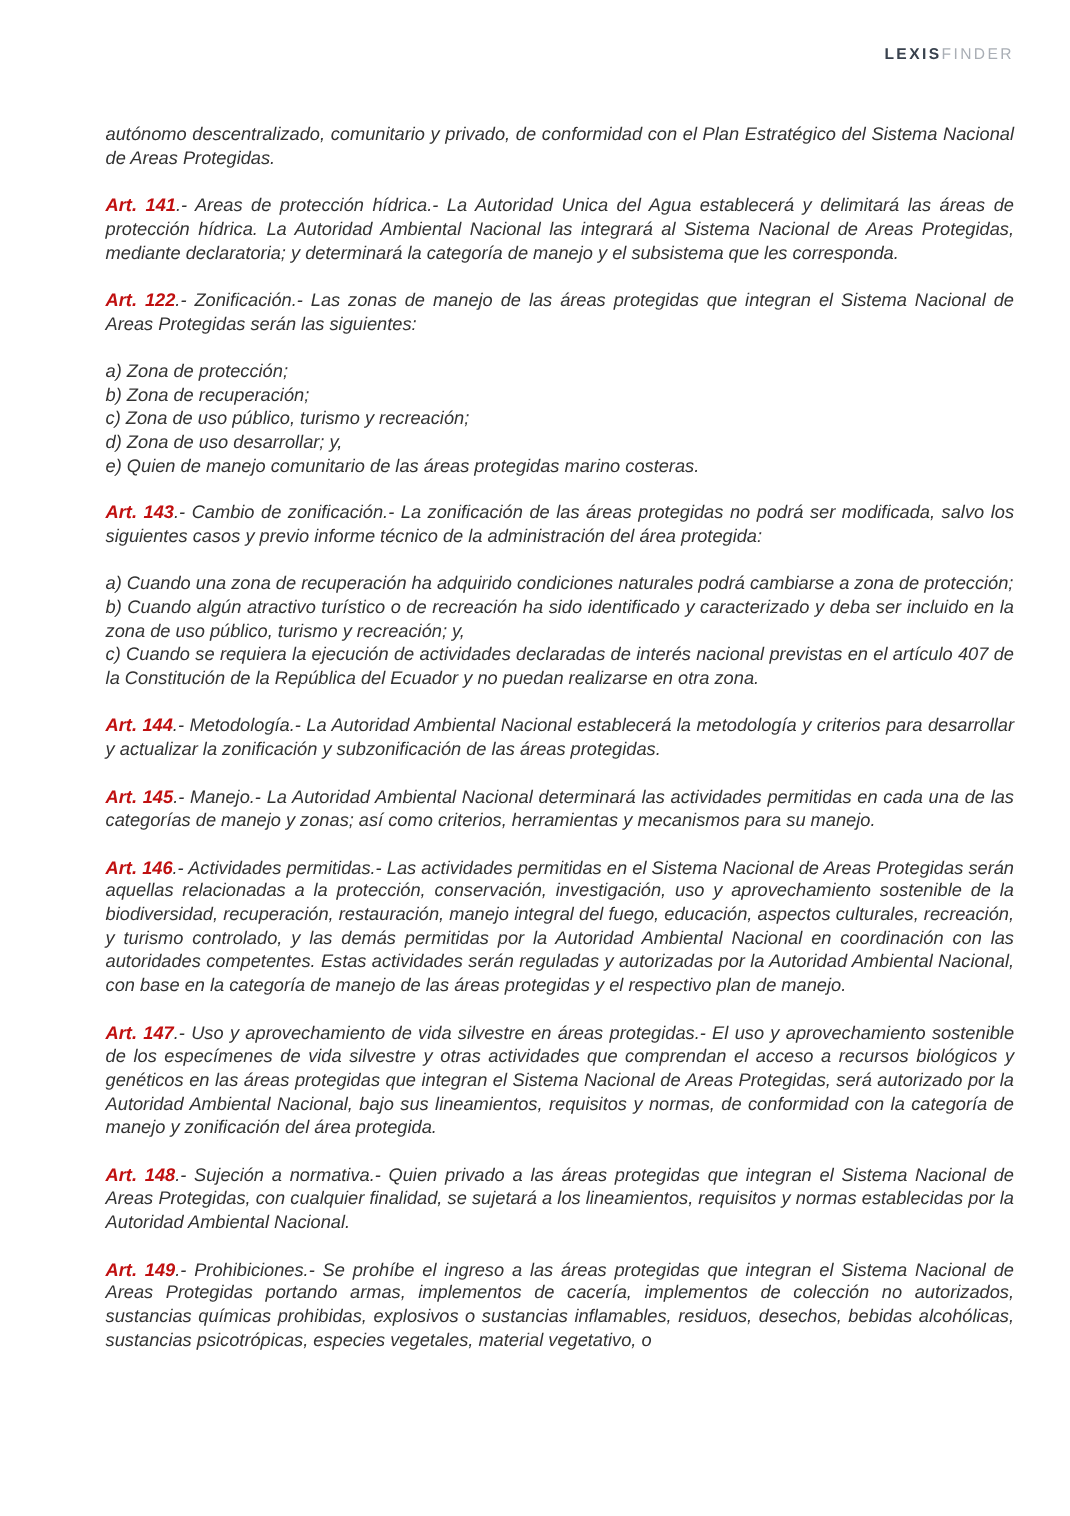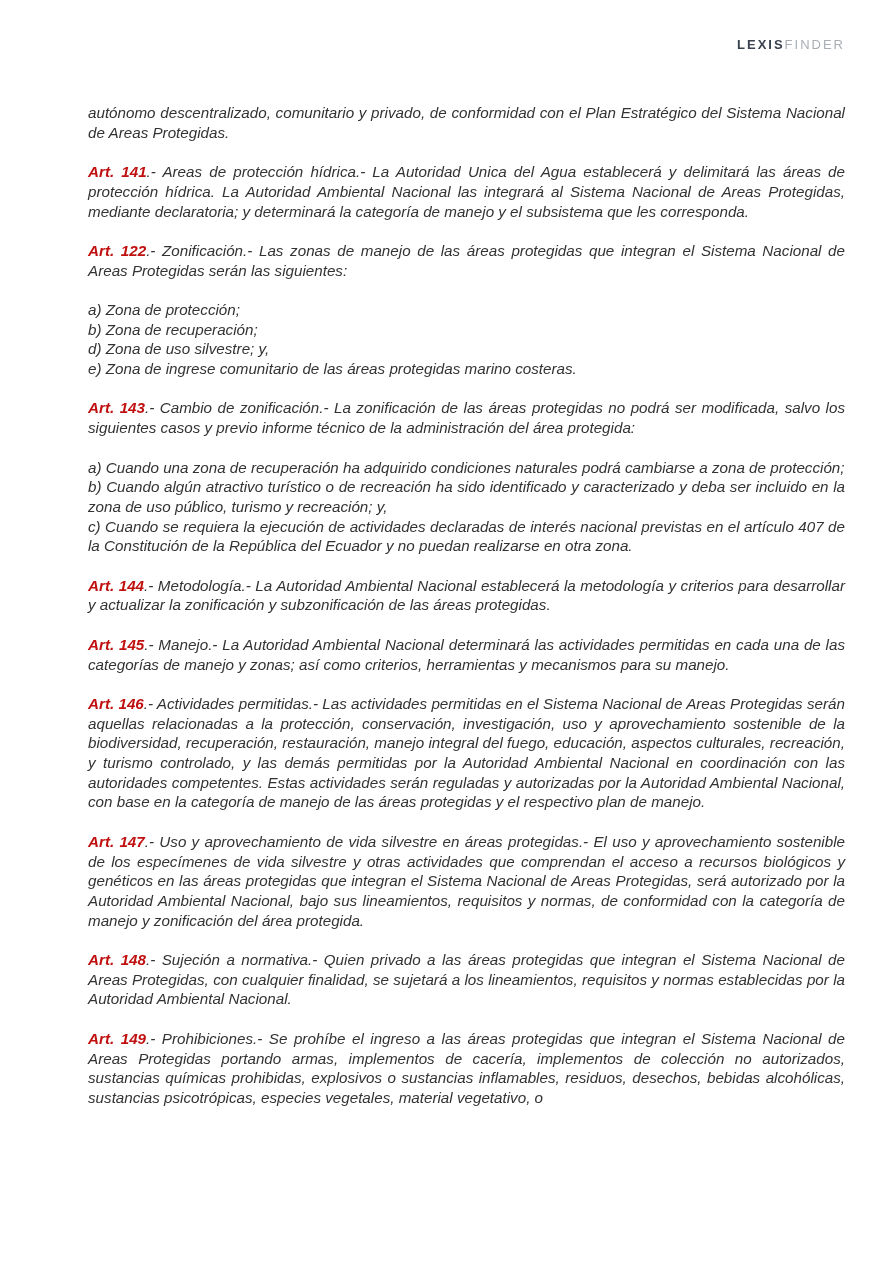--- a/index.html
+++ b/index.html
@@ -71,22 +71,23 @@
     <span class="lexis">LEXIS</span><span class="finder">FINDER</span>
   </div>
 
   <main class="content" id="doc-body">
       <p class="block">autónomo descentralizado, comunitario y privado, de conformidad con el Plan Estratégico del Sistema Nacional de Areas Protegidas.</p>
       <p class="block"><span class="artnum">Art. 141</span><span>.- Areas de protección hídrica.- La Autoridad Unica del Agua establecerá y delimitará las áreas de protección hídrica. La Autoridad Ambiental Nacional las integrará al Sistema Nacional de Areas Protegidas, mediante declaratoria; y determinará la categoría de manejo y el subsistema que les corresponda.</span></p>
       <p class="block"><span class="artnum">Art. 122</span><span>.- Zonificación.- Las zonas de manejo de las áreas protegidas que integran el Sistema Nacional de Areas Protegidas serán las siguientes:</span></p>
       <div class="block">
         <div class="list-line">a) Zona de protección;</div>
         <div class="list-line">b) Zona de recuperación;</div>
-        <div class="list-line">d) Zona de uso silvestre; y,</div>
-        <div class="list-line">e) Zona de ingrese comunitario de las áreas protegidas marino costeras.</div>
+        <div class="list-line">c) Zona de uso público, turismo y recreación;</div>
+        <div class="list-line">d) Zona de uso desarrollar; y,</div>
+        <div class="list-line">e) Quien de manejo comunitario de las áreas protegidas marino costeras.</div>
       </div>
       <p class="block"><span class="artnum">Art. 143</span><span>.- Cambio de zonificación.- La zonificación de las áreas protegidas no podrá ser modificada, salvo los siguientes casos y previo informe técnico de la administración del área protegida:</span></p>
       <div class="block">
         <div class="list-line">a) Cuando una zona de recuperación ha adquirido condiciones naturales podrá cambiarse a zona de protección;</div>
         <div class="list-line">b) Cuando algún atractivo turístico o de recreación ha sido identificado y caracterizado y deba ser incluido en la zona de uso público, turismo y recreación; y,</div>
         <div class="list-line">c) Cuando se requiera la ejecución de actividades declaradas de interés nacional previstas en el artículo 407 de la Constitución de la República del Ecuador y no puedan realizarse en otra zona.</div>
       </div>
       <p class="block"><span class="artnum">Art. 144</span><span>.- Metodología.- La Autoridad Ambiental Nacional establecerá la metodología y criterios para desarrollar y actualizar la zonificación y subzonificación de las áreas protegidas.</span></p>
       <p class="block"><span class="artnum">Art. 145</span><span>.- Manejo.- La Autoridad Ambiental Nacional determinará las actividades permitidas en cada una de las categorías de manejo y zonas; así como criterios, herramientas y mecanismos para su manejo.</span></p>
       <p class="block"><span class="artnum">Art. 146</span><span>.- Actividades permitidas.- Las actividades permitidas en el Sistema Nacional de Areas Protegidas serán aquellas relacionadas a la protección, conservación, investigación, uso y aprovechamiento sostenible de la biodiversidad, recuperación, restauración, manejo integral del fuego, educación, aspectos culturales, recreación, y turismo controlado, y las demás permitidas por la Autoridad Ambiental Nacional en coordinación con las autoridades competentes. Estas actividades serán reguladas y autorizadas por la Autoridad Ambiental Nacional, con base en la categoría de manejo de las áreas protegidas y el respectivo plan de manejo.</span></p>

